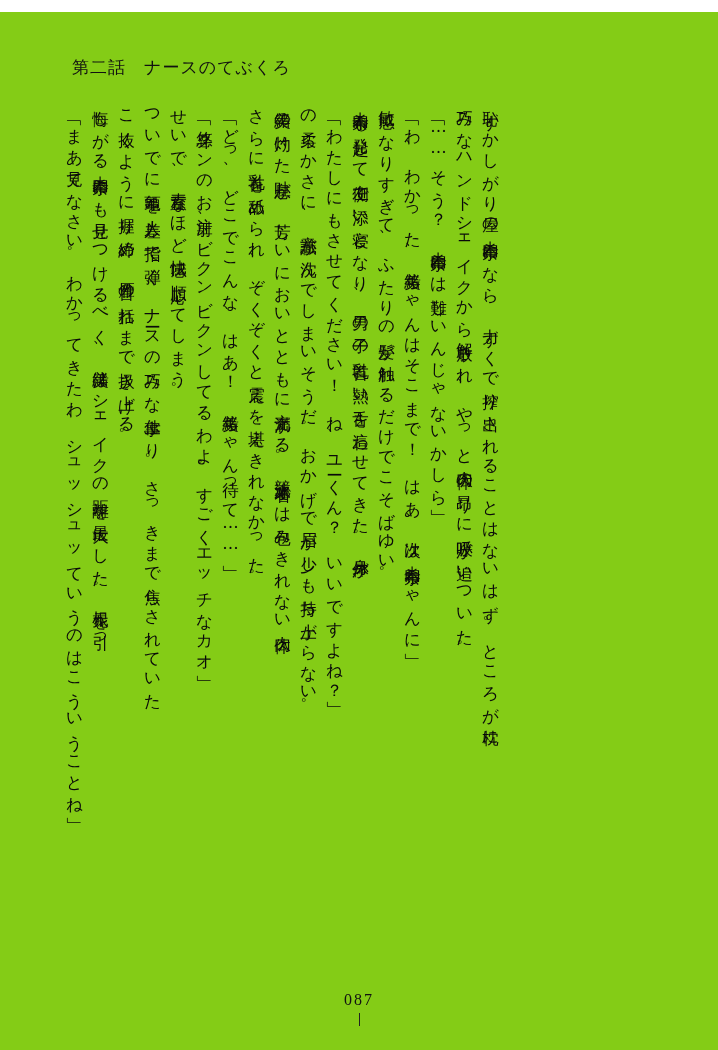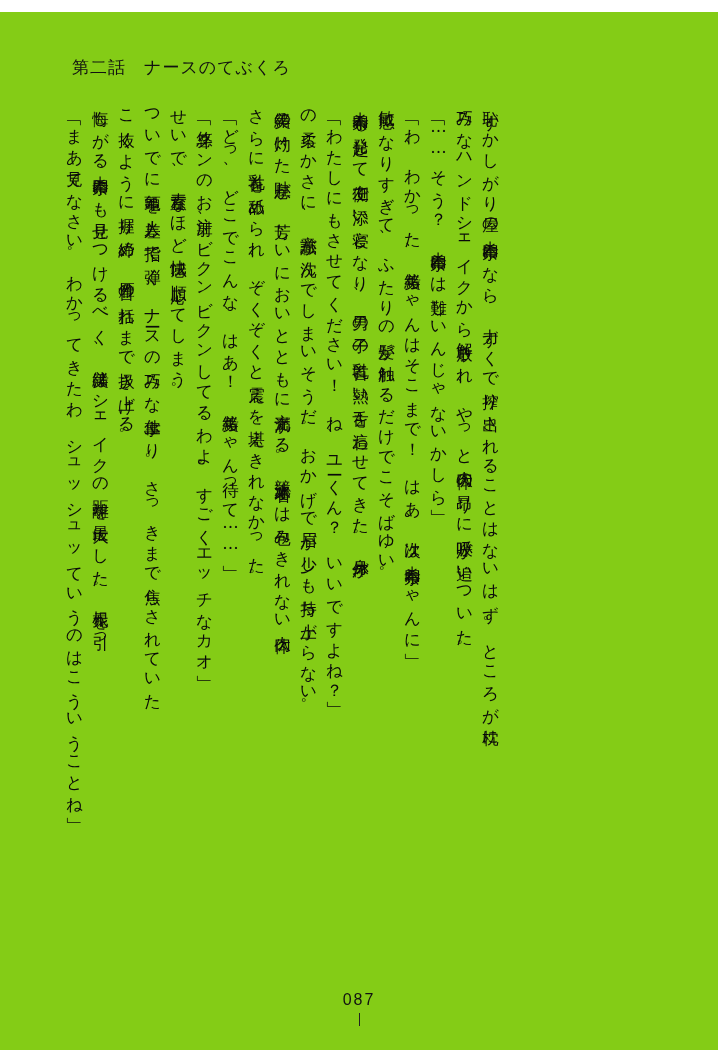--- a/index.html
+++ b/index.html
@@ -73,21 +73,21 @@
   
   .page-number {
     position: absolute;
     bottom: 36px;
     left: 0;
     width: 718px;
     text-align: center;
     font-size: 16px;
     letter-spacing: 2px;
     color: #111;
-    font-family: Liberation Sans, sans-serif;
+    font-family: Liberation Serif, serif;
   }
   .page-number .tick {
     display: block;
     margin: 4px auto 0 auto;
     width: 1px;
     height: 13px;
     background: #222;
   }
 </style>
 </head>

